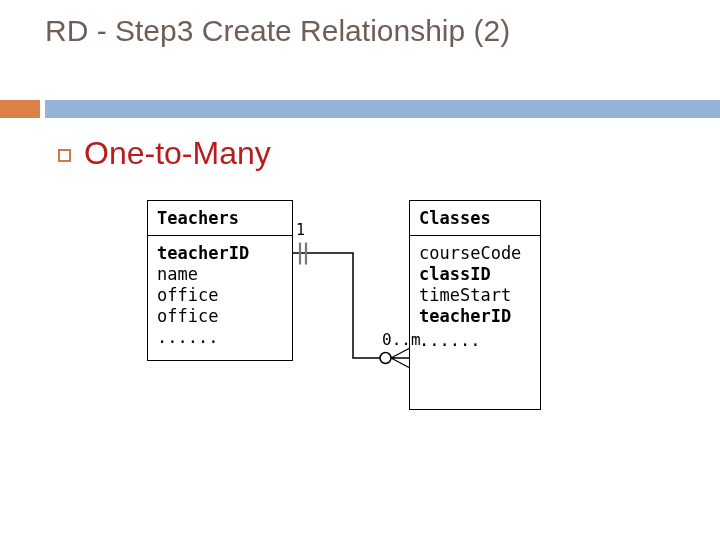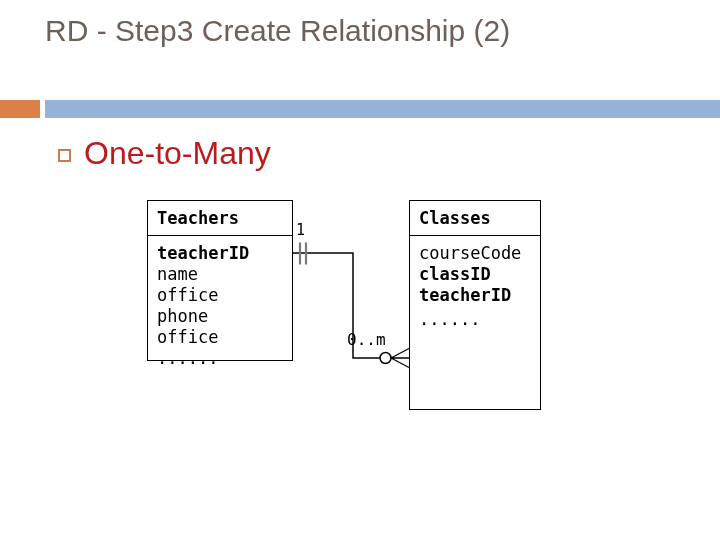--- a/index.html
+++ b/index.html
@@ -99,21 +99,21 @@
     z-index: 4;
     pointer-events: none;
   }
   .card-label {
     position: absolute;
     font-family: "DejaVu Sans Mono", monospace;
     color: #000;
     z-index: 5;
   }
   .card-one  { left: 296px; top: 221px; font-size: 15px; }
-  .card-many { left: 347px; top: 330px; font-size: 16px; }
+  .card-many { left: 382px; top: 330px; font-size: 16px; }
 </style>
 </head>
 <body>
 
 <div id="slide">
 
   <div class="title">RD - Step3 Create Relationship (2)</div>
 
   <div class="accent-orange"></div>
   <div class="accent-blue"></div>
@@ -122,31 +122,31 @@
     <span class="bullet-sq"></span>
     <span class="bullet-label">One-to-Many</span>
   </div>
 
   <div class="entity entity-teachers">
     <div class="entity-header">Teachers</div>
     <div class="entity-fields">
       <div class="field key">teacherID</div>
       <div class="field">name</div>
       <div class="field">office</div>
-      <div class="field">phone</div>
       <div class="field">office</div>
       <div class="field">......</div>
     </div>
   </div>
 
   <div class="entity entity-classes">
     <div class="entity-header">Classes</div>
     <div class="entity-fields">
       <div class="field">courseCode</div>
       <div class="field key">classID</div>
+      <div class="field">timeStart</div>
       <div class="field key">teacherID</div>
       <div class="field dots-last">......</div>
     </div>
   </div>
 
   <svg class="connector-svg" viewBox="0 0 720 540">
     <path d="M293 253 H353 V358 H381" fill="none" stroke="#000" stroke-width="1.5"></path>
     <path d="M300 242.5 V264.5 M306 242.5 V264.5" fill="none" stroke="#7a7a7a" stroke-width="2.2"></path>
     <circle cx="385.5" cy="358" r="5.5" fill="#fff" stroke="#000" stroke-width="1.5"></circle>
     <path d="M391 358 L409 348.5 M391 358 H409 M391 358 L409 367.5" fill="none" stroke="#000" stroke-width="1.3"></path>

